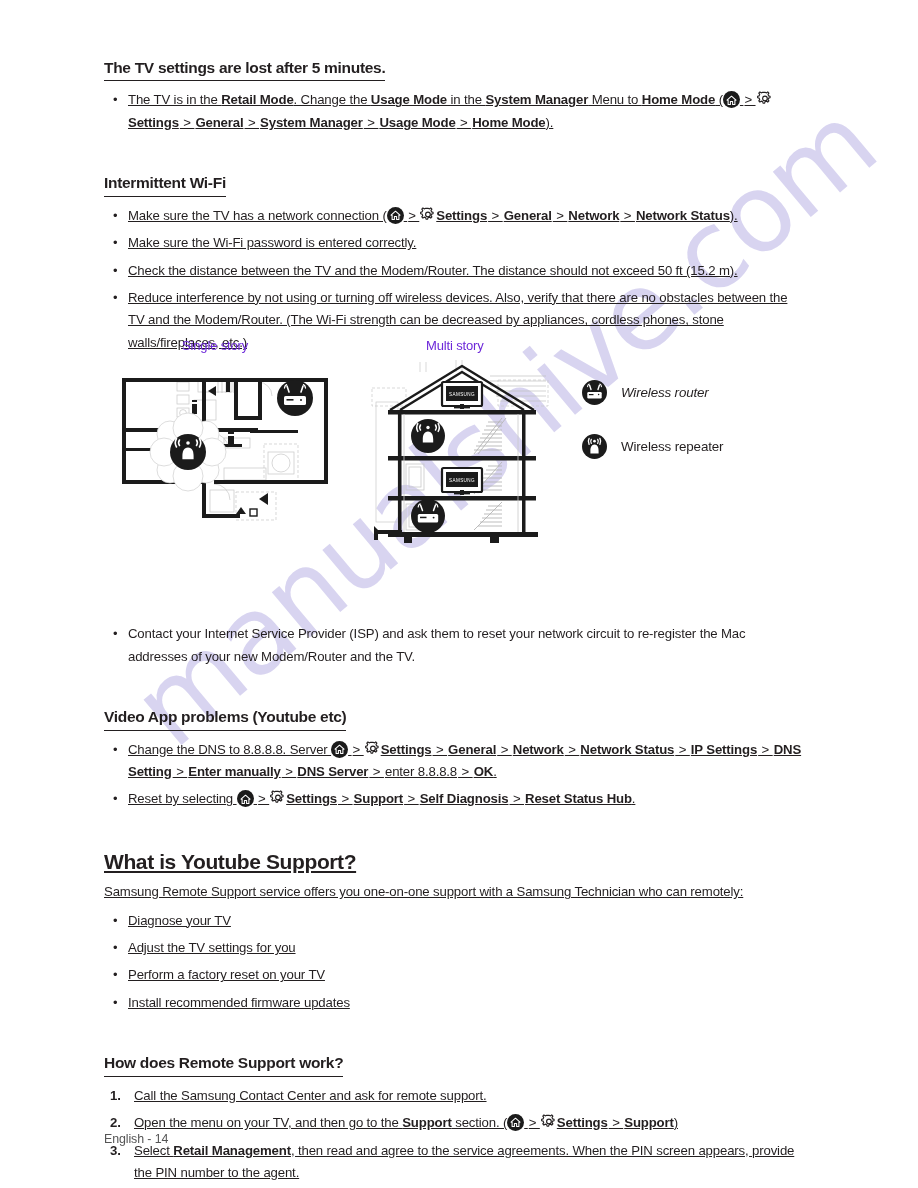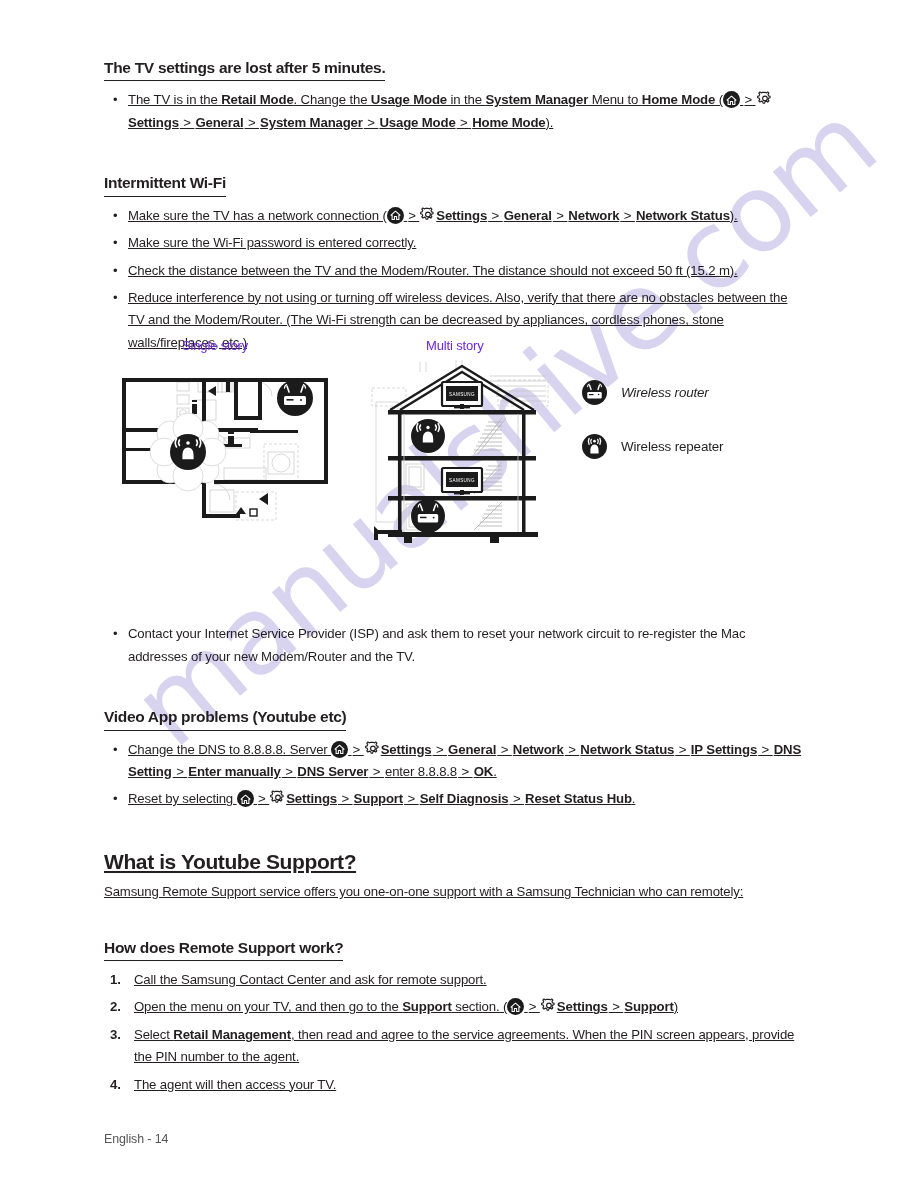--- a/index.html
+++ b/index.html
@@ -255,20 +255,26 @@
                 <circle cx="7.95" cy="7.4" r="2.35" fill="none" stroke="#231f20" stroke-width="1.15"></circle>
               </svg></span><b>Settings</b><span class="arrow"> &gt; </span><b>Support</b><span class="arrow"> &gt; </span><b>Self Diagnosis</b><span class="arrow"> &gt; </span><b>Reset Status Hub</b><span>.</span></li>
         </ul>
     </div>
 
     <div style="height:24px"></div>
 
     <div class="blk">
       <h1 class="big-head">What is Youtube Support?</h1>
       <p class="para">Samsung Remote Support service offers you one-on-one support with a Samsung Technician who can remotely:</p>
+      <ul class="bul">
+          <li><span>Diagnose your TV</span></li>
+          <li><span>Adjust the TV settings for you</span></li>
+          <li><span>Perform a factory reset on your TV</span></li>
+          <li><span>Install recommended firmware updates</span></li>
+        </ul>
     </div>
 
     <div class="gap-lg"></div>
 
     <div class="blk">
       <h2 class="sec-head">How does Remote Support work?</h2>
       <ol class="num">
           <li><span>Call the Samsung Contact Center and ask for remote support.</span></li>
           <li><span>Open the menu on your TV, and then go to the </span><b>Support</b><span> section. (</span><span class="home-ico"><svg width="11" height="11" viewBox="0 0 11 11">
                 <path d="M5.5 1.2 L10 5.1 L8.9 5.1 L8.9 9.4 L6.6 9.4 L6.6 6.5 L4.4 6.5 L4.4 9.4 L2.1 9.4 L2.1 5.1 L1 5.1 Z" fill="none" stroke="#ffffff" stroke-width="1.05" stroke-linejoin="round"></path>

